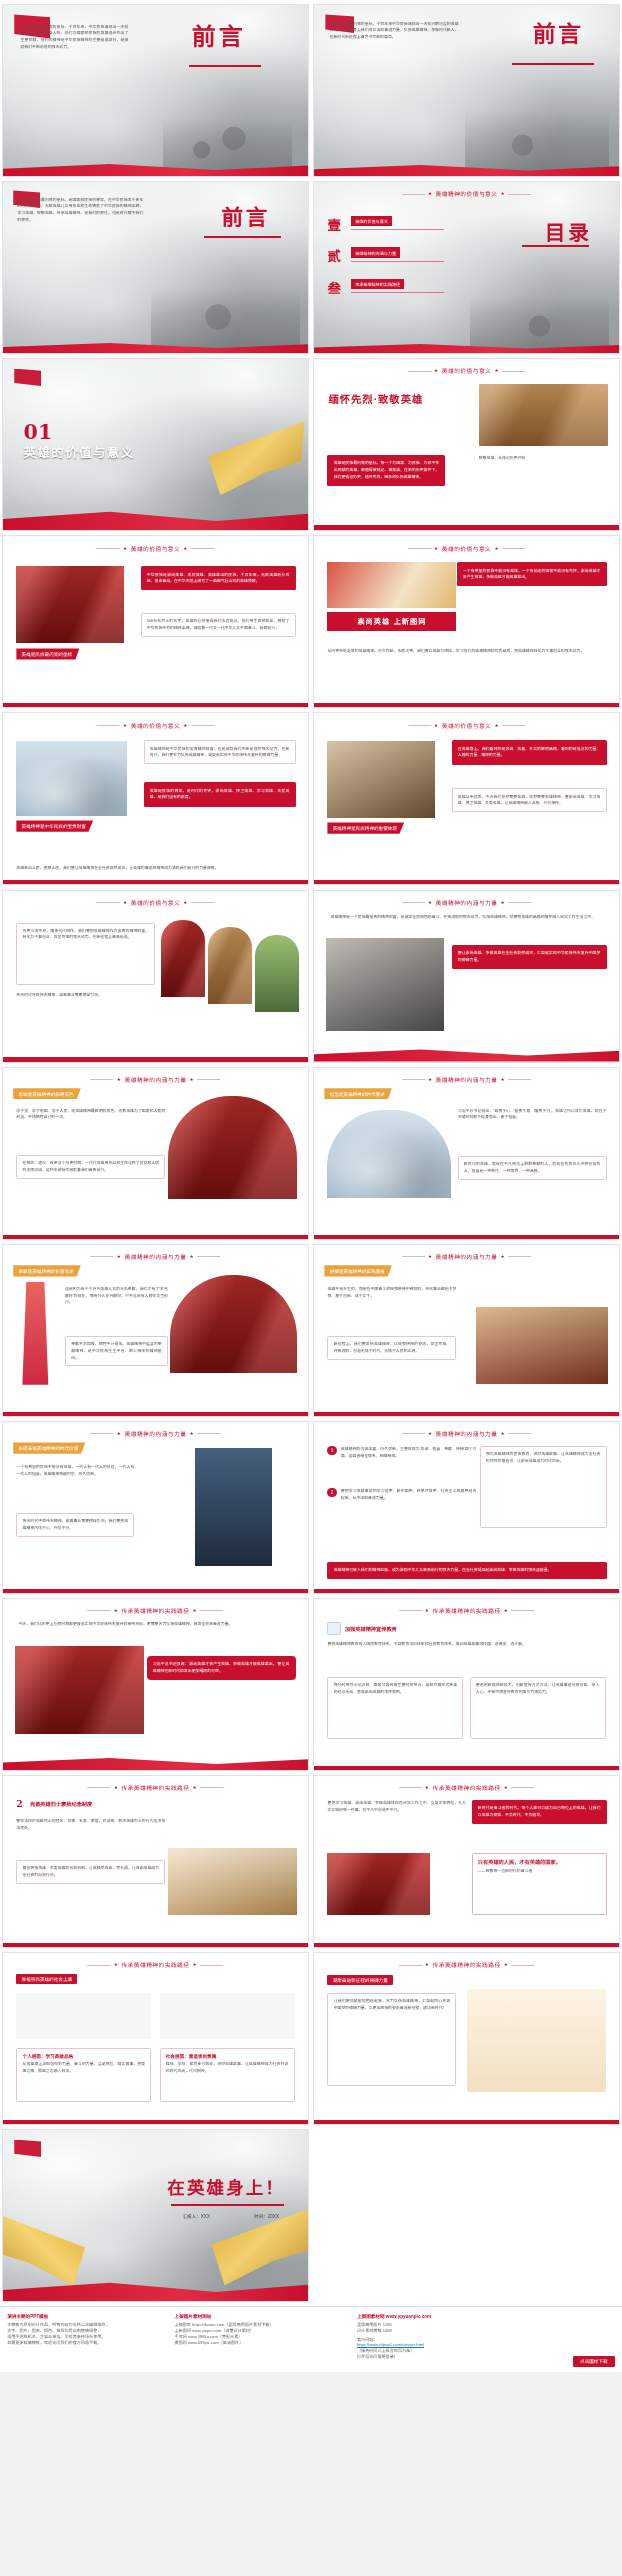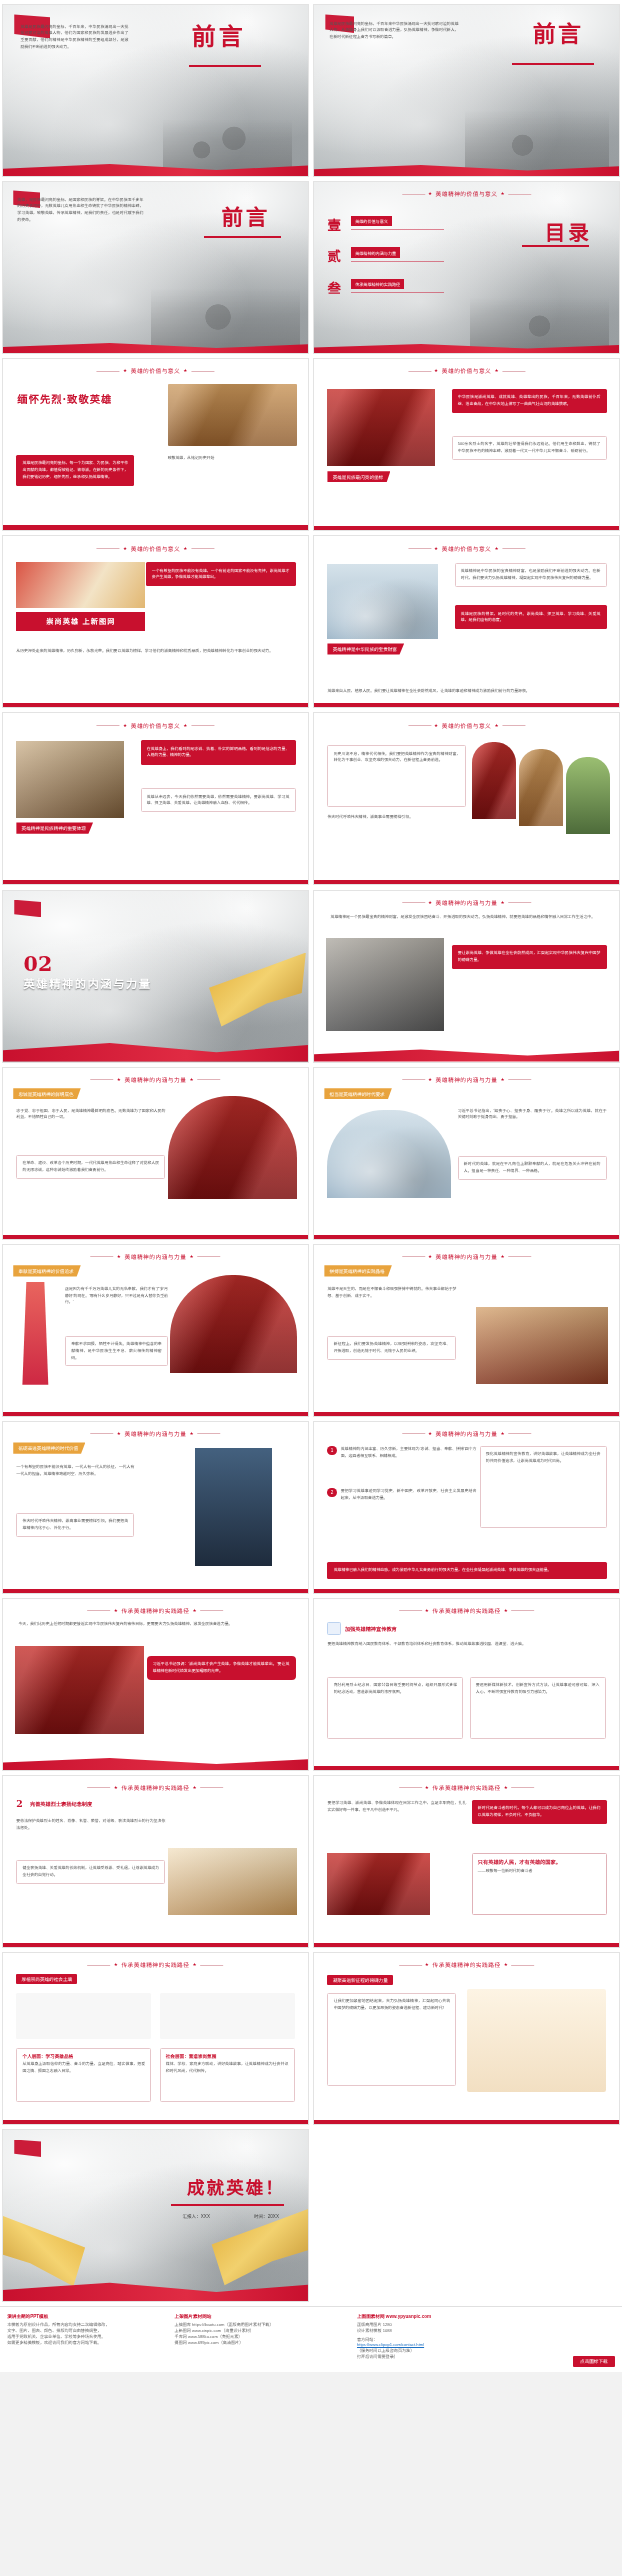--- a/index.html
+++ b/index.html
@@ -220,30 +220,38 @@
       </div>
       <div class="title-cn" style="position:absolute;right:27px;top:34px;font-size:20.6px;letter-spacing:3.1px;">目录</div>
       <div style="position:absolute;right:30px;top:63px;width:67px;height:1.5px;background:#c8102e;"></div>
       <div style="position:absolute;right:10.3px;bottom:0;width:139px;height:77px;opacity:.5;
                   background:
                    radial-gradient(circle at 50% 65%, rgba(55,55,55,.5) 0 10.3px, rgba(0,0,0,0) 10.8px),
                    linear-gradient(0deg, rgba(60,60,60,.6), rgba(120,120,120,0) 72%);"></div>
       <div class="ribbon-bottom" style="height:10.3px;"></div>
     </div>
 
+    <div class="slide">
+      <div class="sky"></div>
+      <div class="redflag" style="top:9.3px;left:11.3px;width:27px;height:17.5px;"></div>
+      <div class="num-badge" style="position:absolute;left:20.6px;top:61px;font-size:20.6px;">01</div>
+      <div class="title-cn" style="position:absolute;left:20.6px;top:84px;font-size:12.4px;letter-spacing:1.5px;color:#fff;text-shadow:0 0.5px 1.5px rgba(0,0,0,.45);">英雄的价值与意义</div>
+      <div class="trumpet" style="right:3.1px;top:62px;width:103px;height:88px;"></div>
+      <div class="ribbon-bottom"></div>
+    </div>
 
     <div class="slide">
       <div class="pill">
         <span class="line"></span>
         <span class="star">★</span>
         <span>英雄的价值与意义</span>
         <span class="star">★</span>
         <span class="line"></span>
       </div>
-      <div class="title-cn" style="position:absolute;left:14.4px;top:32px;font-size:10.3px;letter-spacing:1px;">缅怀先烈·致敬英雄</div>
+      <div class="title-cn" style="position:absolute;left:14.4px;top:32px;font-size:10.3px;letter-spacing:1px;font-family:Liberation Serif, serif;">缅怀先烈·致敬英雄</div>
       <div class="photo" style="position:absolute;right:11.3px;top:25px;width:129px;height:62px;border-radius:1px;"></div>
       <div class="redbox" style="position:absolute;left:13.4px;top:96px;width:118px;">
         <div class="ptext ptext-w">英雄是民族最闪亮的坐标，每一个为国家、为民族、为和平作出贡献的英雄，都值得被铭记、被尊崇。在新的历史条件下，我们要铭记历史、缅怀先烈，继承和弘扬英雄精神。</div>
       </div>
       <div style="position:absolute;right:11.3px;top:96px;width:129px;" class="ptext">致敬英雄，从铭记历史开始</div>
       <div style="position:absolute;left:0;right:0;bottom:0;height:5.2px;background:#c8102e;"></div>
     </div>
 
     <div class="slide">
       <div class="pill">
@@ -333,28 +341,20 @@
       <div class="box" style="position:absolute;left:13.4px;top:32px;width:139px;height:62px;">
         <div class="ptext">历史川流不息，精神代代相传。我们要把英雄精神作为宝贵的精神财富，转化为干事创业、攻坚克难的强大动力，在新征程上奋勇前进。</div>
       </div>
       <div style="position:absolute;left:13.4px;top:101px;width:139px;" class="ptext">伟大时代呼唤伟大精神，崇高事业需要榜样引领。</div>
       <div class="photo red" style="position:absolute;right:103px;top:29px;width:44px;height:77px;border-radius:20.6px 20.6px 0 0;"></div>
       <div class="photo" style="position:absolute;right:56px;top:36px;width:44px;height:77px;border-radius:20.6px 20.6px 0 0;"></div>
       <div class="photo grn" style="position:absolute;right:9.3px;top:44px;width:44px;height:77px;border-radius:20.6px 20.6px 0 0;"></div>
       <div style="position:absolute;left:0;right:0;bottom:0;height:4.1px;background:#c8102e;"></div>
     </div>
 
-    <div class="slide">
-      <div class="sky"></div>
-      <div class="redflag" style="top:9.3px;left:11.3px;width:27px;height:17.5px;"></div>
-      <div class="num-badge" style="position:absolute;left:20.6px;top:61px;font-size:20.6px;">02</div>
-      <div class="title-cn" style="position:absolute;left:20.6px;top:84px;font-size:11.3px;letter-spacing:1.5px;color:#fff;text-shadow:0 0.5px 1.5px rgba(0,0,0,.45);">英雄精神的内涵与力量</div>
-      <div class="trumpet" style="right:2.1px;top:62px;width:103px;height:88px;"></div>
-      <div class="ribbon-bottom"></div>
-    </div>
 
     <div class="slide">
       <div class="pill">
         <span class="line"></span>
         <span class="star">★</span>
         <span>英雄精神的内涵与力量</span>
         <span class="star">★</span>
         <span class="line"></span>
       </div>
       <div style="position:absolute;left:16.5px;top:23px;right:16.5px;" class="ptext">英雄精神是一个民族最宝贵的精神财富，是激发全民族团结奋斗、开拓进取的强大动力。弘扬英雄精神，就要把英雄的品格和情怀融入日常工作生活之中。</div>
@@ -592,21 +592,21 @@
         <div class="ptext">让我们更加紧密地团结起来，大力弘扬英雄精神，汇聚起同心共筑中国梦的磅礴力量，以更加昂扬的姿态奋进新征程、建功新时代！</div>
       </div>
       <div style="position:absolute;right:13.4px;top:36px;width:139px;height:103px;
            background:linear-gradient(180deg,#fdf4e4,#f2dfc2);border-radius:2.1px;"></div>
       <div style="position:absolute;left:0;right:0;bottom:0;height:4.1px;background:#c8102e;"></div>
     </div>
 
     <div class="slide">
       <div class="sky"></div>
       <div class="redflag" style="top:9.3px;left:11.3px;width:27px;height:17.5px;"></div>
-      <div class="title-cn" style="position:absolute;right:23px;top:44px;font-size:17.5px;letter-spacing:2.1px;">成就英雄！</div>
+      <div class="title-cn" style="position:absolute;right:23px;top:44px;font-size:17.5px;letter-spacing:2.1px;">在英雄身上！</div>
       <div style="position:absolute;right:24px;top:74px;width:113px;height:1.5px;background:#c8102e;"></div>
       <div style="position:absolute;right:98px;top:83px;font-size:4.6px;color:#444;">汇报人：XXX</div>
       <div style="position:absolute;right:29px;top:83px;font-size:4.6px;color:#444;">时间：20XX</div>
       <div class="trumpet" style="right:-5.2px;top:77px;width:108px;height:93px;"></div>
       <div class="trumpet" style="left:-10.3px;top:82px;width:98px;height:88px;transform:scaleX(-1);"></div>
       <div class="ribbon-bottom"></div>
     </div>
 
   </div>
 

